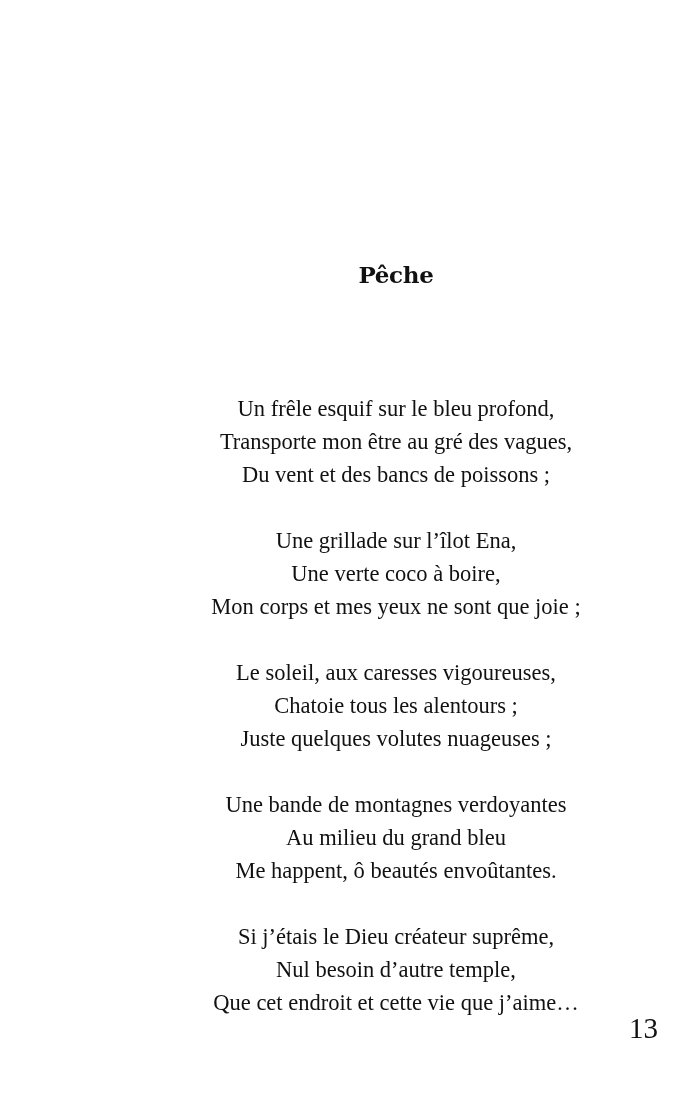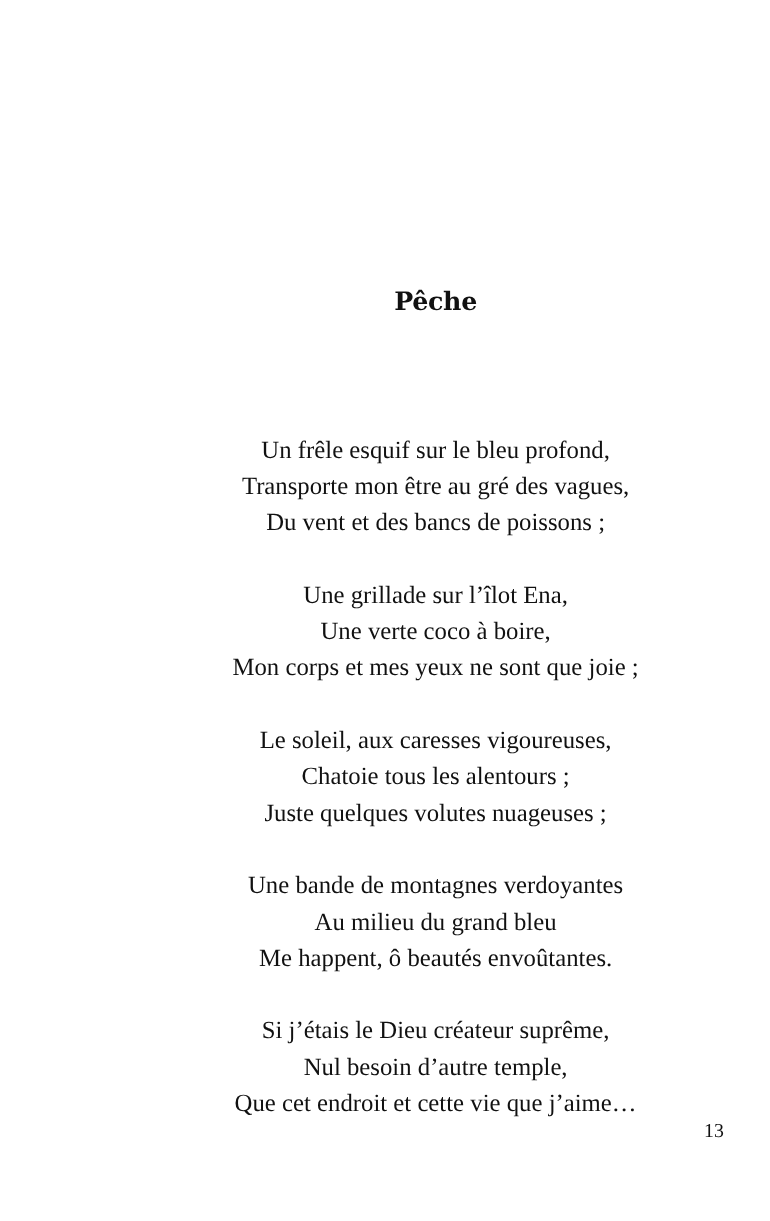--- a/index.html
+++ b/index.html
@@ -47,21 +47,21 @@
       margin: 0 0 33px 0;
     }
     .line {
       display: block;
       white-space: nowrap;
     }
     .page-number {
       position: absolute;
       right: 58px;
       top: 1012px;
-      font-size: 18px;
+      font-size: 29px;
       line-height: 33px;
     }
   </style>
 </head>
 <body>
 
 <div class="page">
 
   <div class="title">Pêche</div>
 

